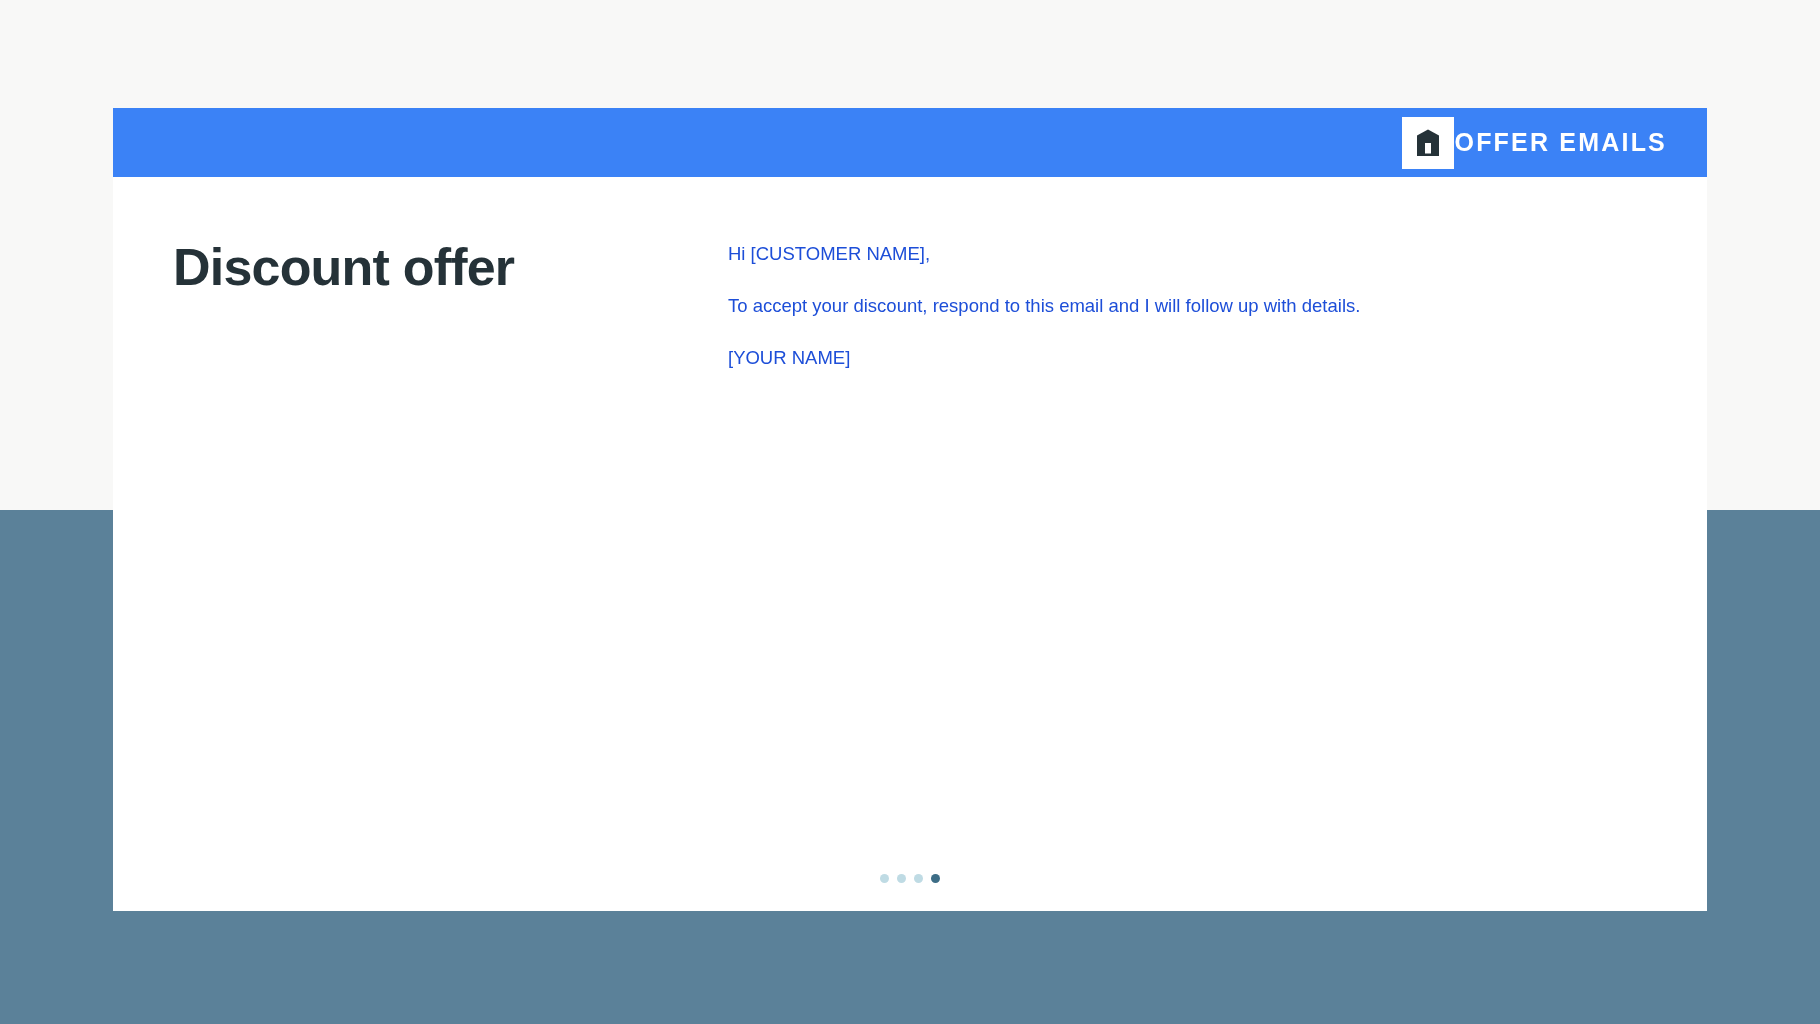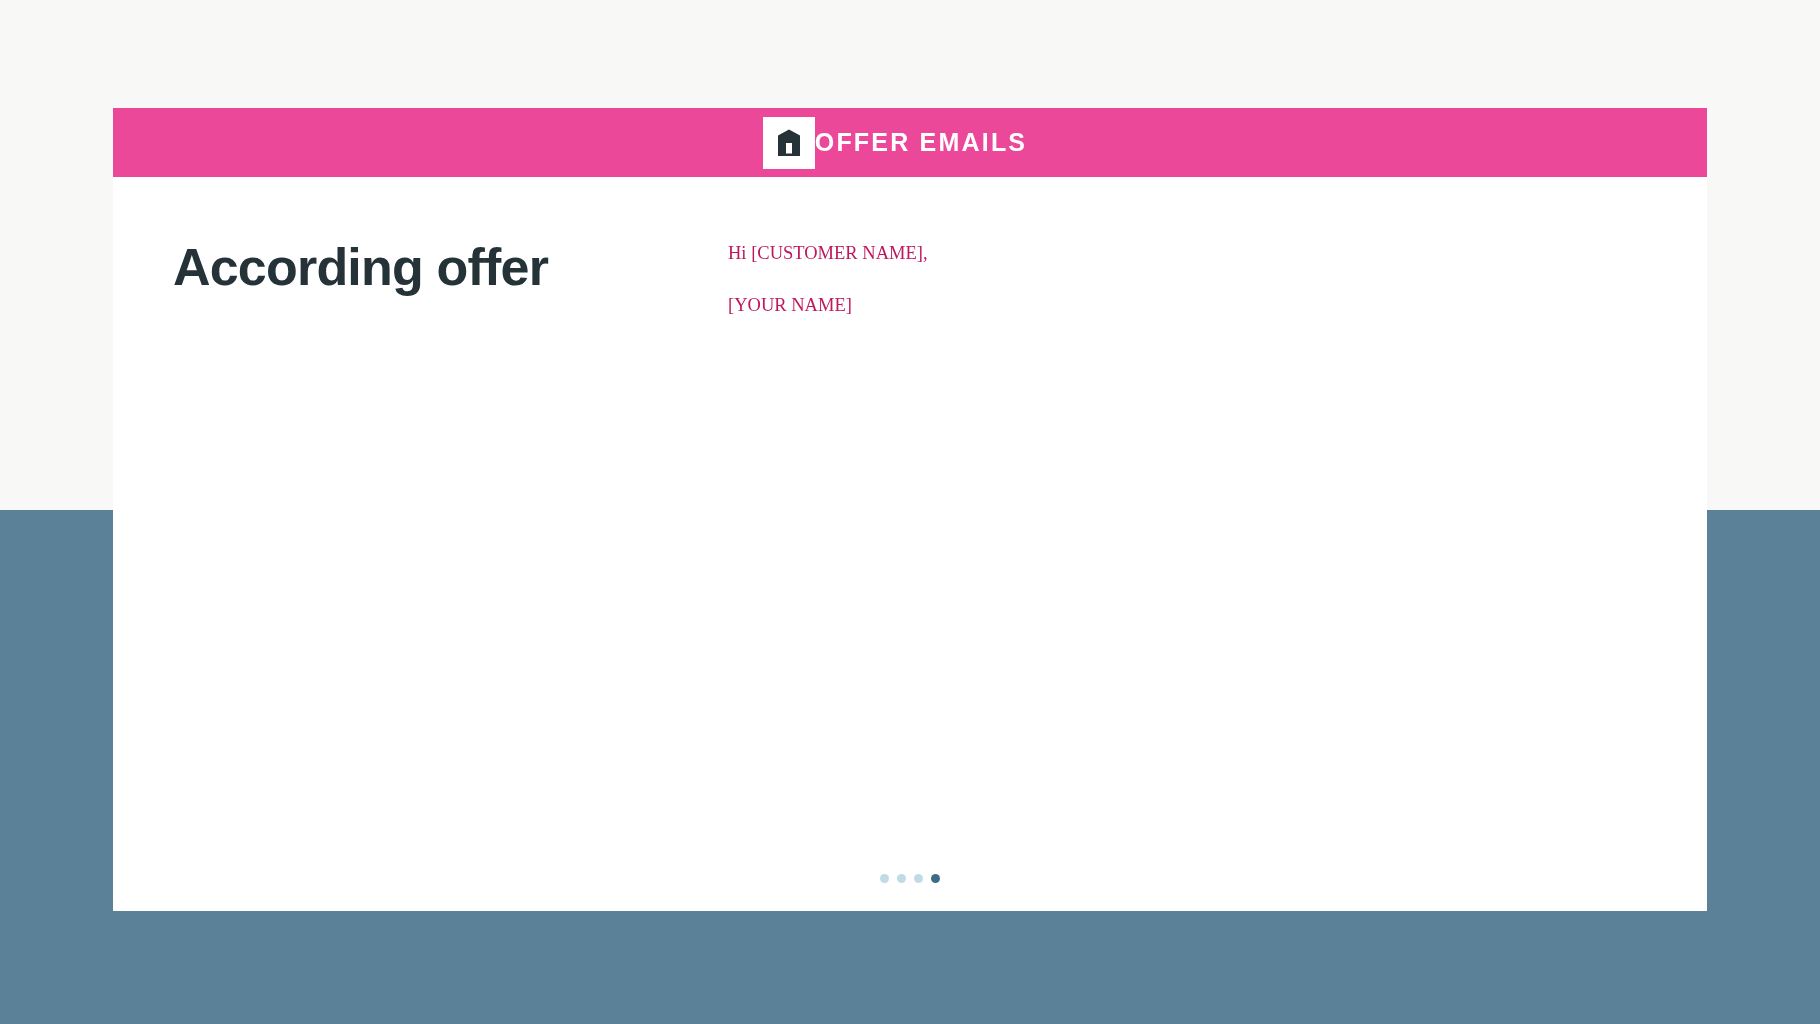--- a/index.html
+++ b/index.html
@@ -37,24 +37,24 @@
     left: 113px;
     top: 108px;
     width: 1594px;
     height: 803px;
     background: #ffffff;
     box-shadow: 0 0 0 rgba(0,0,0,0);
   }
 
   .card-header {
     height: 69px;
-    background: #ec4899;
+    background: #3b82f6;
     display: flex;
     align-items: center;
-    justify-content: center;
+    justify-content: flex-end;
     padding: 0 40px 0 0;
     position: relative;
   }
 
   .logo-tile {
     width: 52px;
     height: 52px;
     background: #ffffff;
     margin-left: 10px;
     display: flex;
@@ -99,24 +99,24 @@
   .right-col {
     flex: 1;
     padding: 62px 130px 0 15px;
     box-sizing: border-box;
     color: #2b3a42;
   }
 
   .body-para {
     font-size: 18.5px;
     line-height: 1.62;
-    color: #be185d;
+    color: #1d4ed8;
     margin: 0 0 22px 0;
     max-width: 810px;
-    font-family: Liberation Serif, serif;
+    font-family: Liberation Sans, sans-serif;
   }
   .body-para:last-child { margin-bottom: 16px; }
 
   
   .pager {
     position: absolute;
     left: 0;
     right: 0;
     bottom: 28px;
     display: flex;
@@ -148,25 +148,26 @@
         <rect x="10" y="14" width="6" height="13" fill="#ffffff"></rect>
         <rect x="2" y="24.5" width="22" height="2.5" fill="#253238"></rect>
       </svg>
     </div>
     <div class="header-title">OFFER EMAILS</div>
   </div>
 
   <div class="card-body">
 
     <div class="left-col">
-      <h1 class="slide-title">According offer</h1>
+      <h1 class="slide-title">Discount offer</h1>
     </div>
 
     <div class="right-col">
       <p class="body-para">Hi [CUSTOMER NAME],</p>
+      <p class="body-para">To accept your discount, respond to this email and I will follow up with details.</p>
       <p class="body-para">[YOUR NAME]</p>
     </div>
 
     <div class="pager">
       <span class="dot"></span>
       <span class="dot"></span>
       <span class="dot"></span>
       <span class="dot active"></span>
     </div>
 

